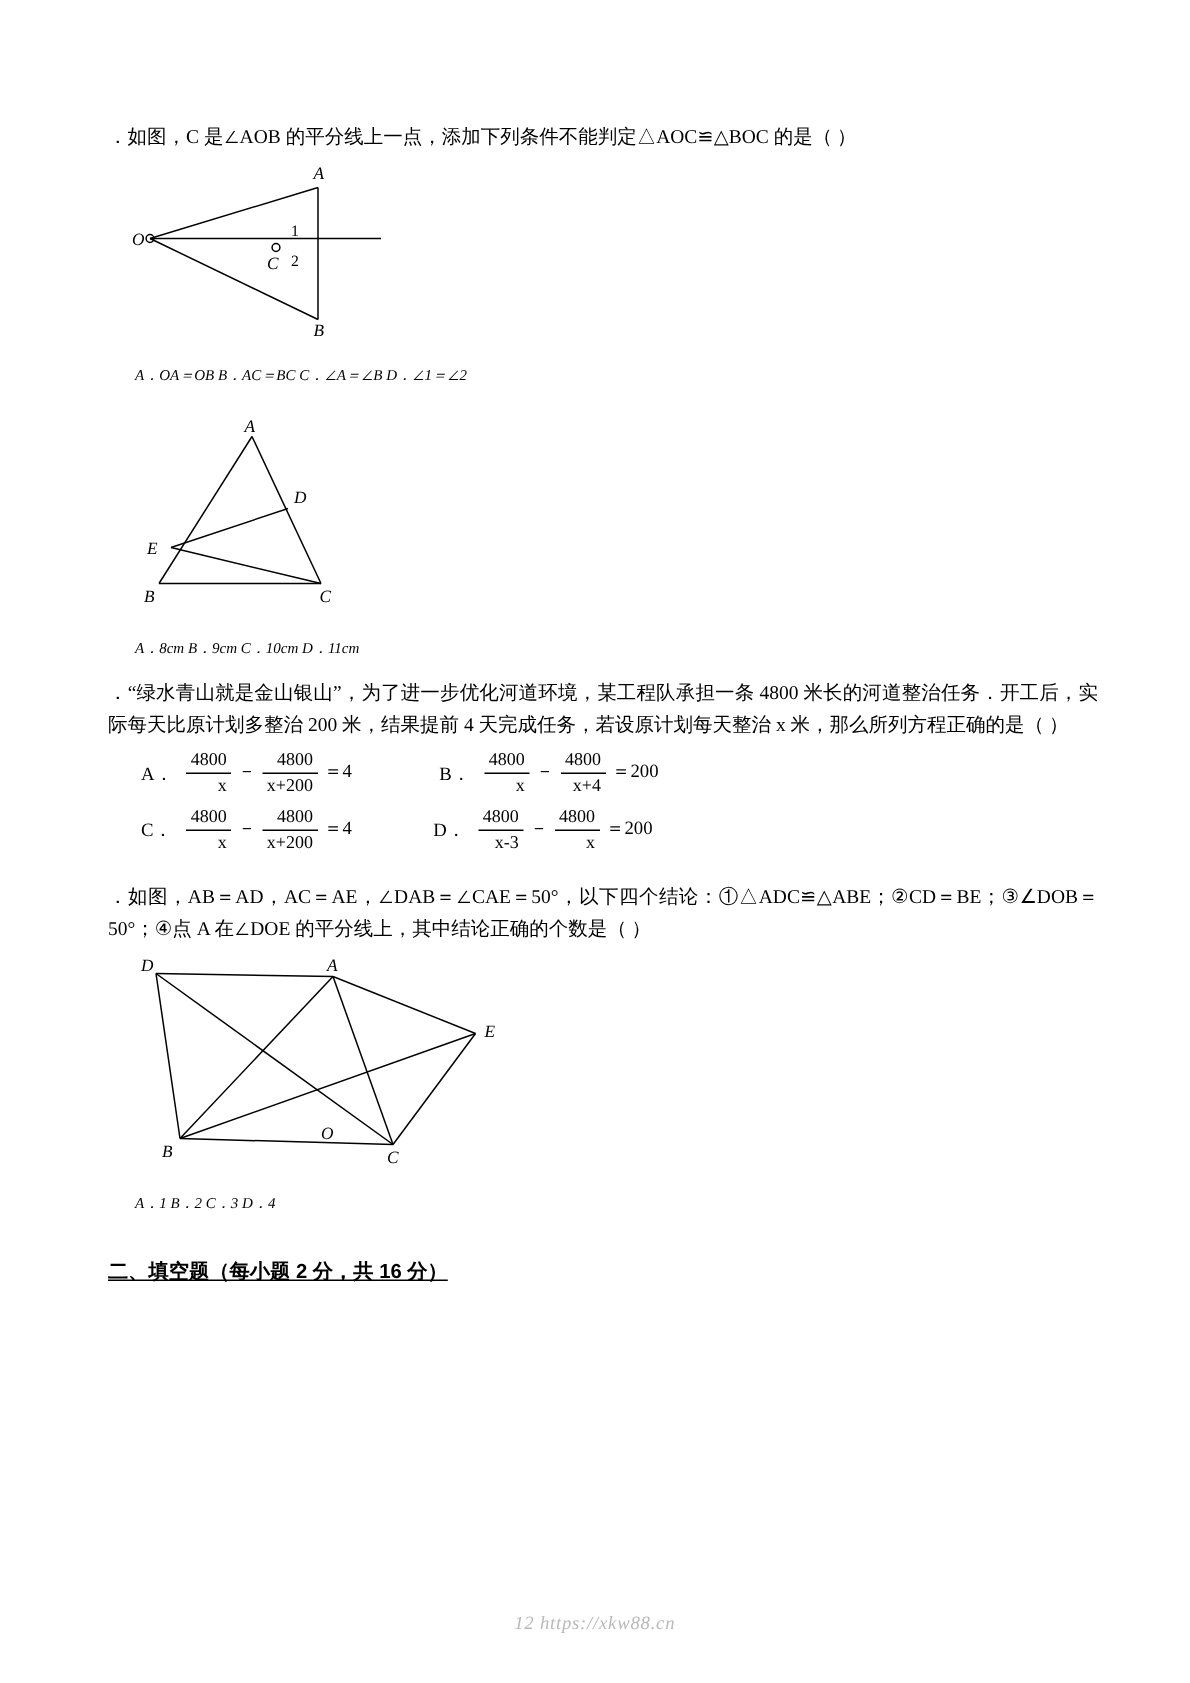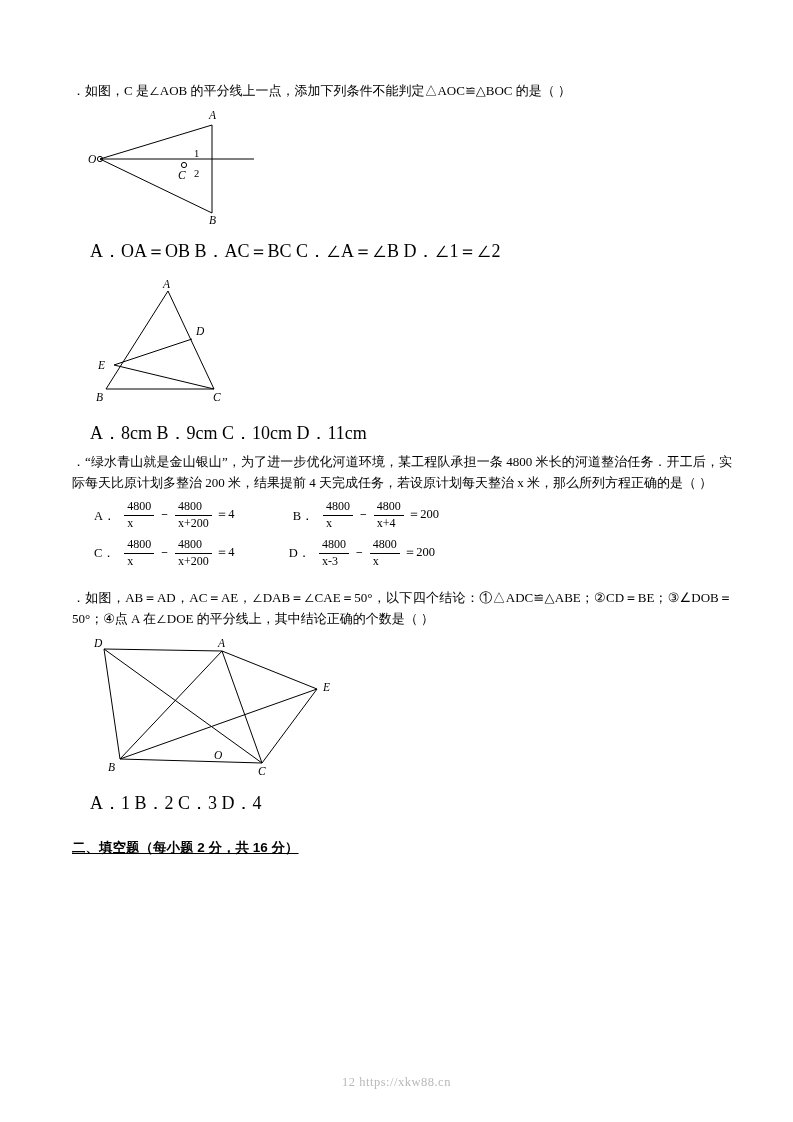--- a/index.html
+++ b/index.html
@@ -31,23 +31,24 @@
     position: relative;
     margin-bottom: 0;
   }
   .qtext {
     font-size: 13.0px;
     line-height: 21px;
     text-align: justify;
     font-family: "Liberation Serif", serif;
   }
   .options {
-    font-size: 18px;
+    font-size: 10px;
     line-height: 20px;
     margin-top: 16px;
+    font-style: italic;
   }
   .opt-indent { padding-left: 18px; }
   .fig {
     position: relative;
     margin: 2px 0 2px 0;
   }
   svg { display: block; }
   .lbl {
     font-family: "Liberation Serif", serif;
     font-style: italic;
@@ -67,25 +68,26 @@
   .footer {
     position: absolute;
     left: 0;
     top: 1075px;
     width: 793px;
     text-align: center;
     font-size: 12.5px;
     color: #b9b9b9;
     font-family: "Liberation Serif", serif;
     letter-spacing: 0.5px;
+    font-style: italic;
   }
   .frac {
     display: inline-block;
     vertical-align: middle;
-    text-align: left;
+    text-align: right;
     line-height: 1.15;
     font-size: 12px;
     margin: 0 1px;
   }
   .frac .n {
     display: block;
     border-bottom: 1px solid #000;
     padding: 0 3px 1px 3px;
   }
   .frac .d {

